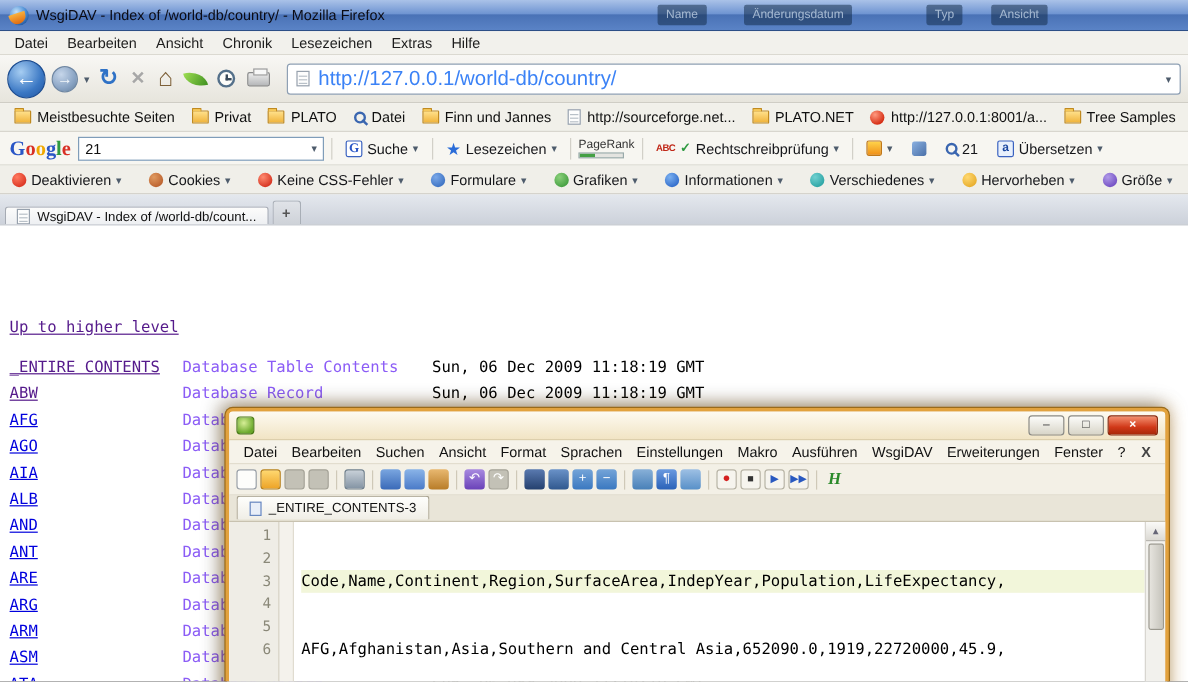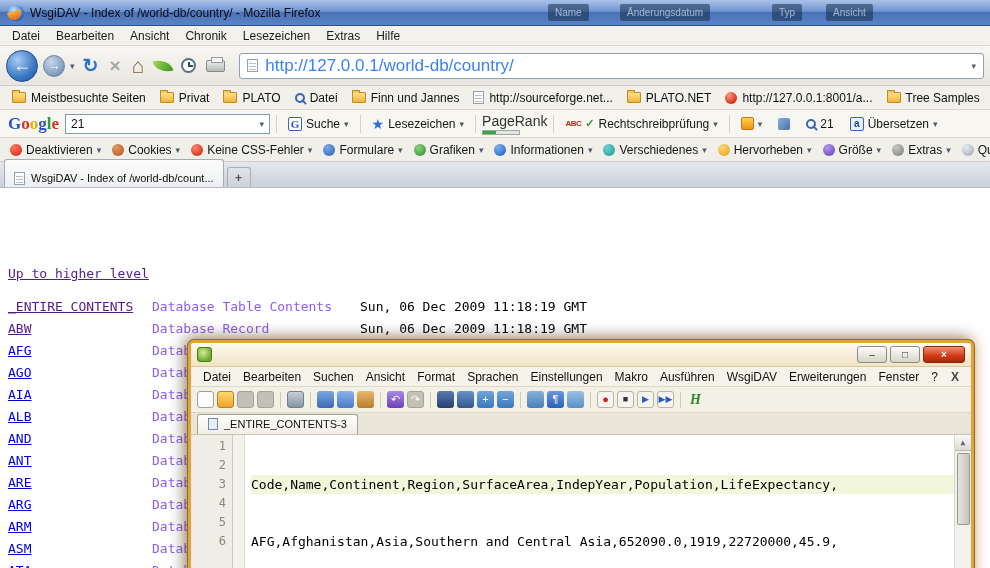--- a/index.html
+++ b/index.html
@@ -77,55 +77,55 @@
   .glogo span:nth-child(3){color:#f0a800}.glogo span:nth-child(4){color:#2a56c6}
   .glogo span:nth-child(5){color:#2f9a41}.glogo span:nth-child(6){color:#d83025}
   .gsearch{width:205px;height:20px;border:1px solid #7f9db9;background:#fff;display:flex;
     align-items:center;justify-content:space-between;padding:0 5px}
   .gbtn{display:flex;align-items:center;gap:4px;padding:2px 5px;white-space:nowrap;color:#15161a}
   .gsep{width:1px;height:18px;background:#d2d0c8}
   .ic-g{width:14px;height:14px;border:1px solid #3a62c0;border-radius:2px;background:#fff;color:#2a56c6;
     font-family:"Liberation Serif",serif;font-weight:bold;font-size:11px;display:flex;align-items:center;justify-content:center}
   .ic-star{color:#2a6cd8;font-size:14px;line-height:1}
   .pagerank{display:flex;flex-direction:column;align-items:flex-start;gap:1px}
-  .pr-label{font-size:14px;color:#333}
+  .pr-label{font-size:10px;color:#333}
   .pr-bar{width:38px;height:5px;border:1px solid #9aa;background:linear-gradient(to right,#44a044 0 35%,#e4e4e0 35%)}
   .ic-abc{font-size:8px;font-weight:bold;color:#c02818;letter-spacing:-.5px}
   .ic-check{color:#2f9a41;font-size:11px;font-weight:bold}
   .ic-highlight{width:13px;height:13px;border:1px solid #c07818;border-radius:2px;
     background:linear-gradient(#ffd34a,#f09018)}
   .ic-pen{width:12px;height:12px;border-radius:2px;background:linear-gradient(135deg,#8ab0e0,#4a70a8)}
   .ic-translate{width:14px;height:14px;border:1px solid #3a62c0;border-radius:2px;background:#e8f0fc;
     color:#1c48a0;font-size:10px;font-weight:bold;display:flex;align-items:center;justify-content:center}
 
   
   .wdbar{position:absolute;left:0;top:138px;width:990px;height:24px;background:#f0efe9;
-    border-bottom:1px solid #cfcdc5;display:flex;align-items:center;gap:1px;padding:0 5px;
+    border-bottom:1px solid #cfcdc5;display:flex;align-items:center;gap:13px;padding:0 5px;
     overflow:hidden;white-space:nowrap}
   .wd{display:flex;align-items:center;gap:4px;padding:2px 5px;color:#15161a}
   .wd-ic{width:12px;height:12px;border-radius:50%;flex:0 0 auto}
   .wd1{background:radial-gradient(circle at 35% 30%,#ff7a60,#d02010)}
   .wd2{background:radial-gradient(circle at 35% 30%,#e09a60,#b05020)}
   .wd3{background:radial-gradient(circle at 35% 30%,#ff8a70,#c81808)}
   .wd4{background:radial-gradient(circle at 35% 30%,#7aa8e8,#2a62b8)}
   .wd5{background:radial-gradient(circle at 35% 30%,#8ad07a,#2f9030)}
   .wd6{background:radial-gradient(circle at 35% 30%,#7ab0f0,#1c58c0)}
   .wd7{background:radial-gradient(circle at 35% 30%,#70d0d0,#189898)}
   .wd8{background:radial-gradient(circle at 35% 30%,#ffd870,#e0a018)}
   .wd9{background:radial-gradient(circle at 35% 30%,#b09ae8,#6038b8)}
   .wd10{background:radial-gradient(circle at 35% 30%,#c8c8c8,#787878)}
   .wd11{background:radial-gradient(circle at 35% 30%,#e8ecf0,#98a4b0)}
 
   
   .tabbar{position:absolute;left:0;top:162px;width:990px;height:26px;
     background:linear-gradient(#e4e8ee,#ccd1da);border-bottom:1px solid #b6bbc4;
     display:flex;align-items:flex-end;padding:0 4px}
-  .tab{height:28px;max-width:250px;background:linear-gradient(#fcfcfb,#edeff2);
+  .tab{height:15px;max-width:250px;background:linear-gradient(#fcfcfb,#edeff2);
     border:1px solid #a6abb4;border-bottom:none;border-radius:3px 3px 0 0;
-    display:flex;align-items:flex-start;gap:6px;padding:12px 9px;font-size:11px;white-space:nowrap;overflow:hidden}
+    display:flex;align-items:flex-end;gap:6px;padding:0 9px;font-size:11px;white-space:nowrap;overflow:hidden}
   .newtab{height:20px;width:24px;margin-left:3px;background:linear-gradient(#e0e3e8,#ced2d8);
     border:1px solid #a8aeb6;border-bottom:none;border-radius:3px 3px 0 0;
     display:flex;align-items:center;justify-content:center;color:#555;font-weight:bold}
 
   
   .content{position:absolute;left:0;top:188px;width:990px;height:380px;background:#fff;overflow:hidden}
   .page-heading{font-family:"Liberation Serif",serif;font-weight:bold;font-size:30px;color:#000;margin:10px 0 0 8px}
   .mono{font-family:"DejaVu Sans Mono","Liberation Mono",monospace;font-size:13px}
   .up-link{position:absolute;left:8px;top:78px;color:#551a8b;text-decoration:underline;white-space:nowrap}
   .dir-table{position:absolute;left:8px;top:108px;width:974px}
@@ -169,21 +169,21 @@
   .ti-replace{background:linear-gradient(#6a92c8,#30588e)}
   .ti-zoom{background:linear-gradient(#74a4d8,#3a78c0)}
   .ti-wrap{background:linear-gradient(#88b0d8,#4880b8)}
   .ti-para{background:linear-gradient(#6a9ae0,#2a62b8)}
   .ti-indent{background:linear-gradient(#9ec0e4,#5890c8)}
   .ti-l{background:#f6f4ee;border:1px solid #b8b4a6;color:#333}
   .ti-l .rec{color:#d42020}.ti-l .play{color:#2858c0;font-size:9px}.ti-l .stopg{color:#333;font-size:9px}
   .ti-h{background:transparent;color:#2a8a2a;font-family:"Liberation Serif",serif;font-style:italic;
     font-weight:bold;font-size:14px}
   .np-tabstrip{height:22px;background:#e9e5d8;border-bottom:1px solid #c8c2b0;
-    display:flex;align-items:center;padding:0 6px}
+    display:flex;align-items:flex-start;padding:0 6px}
   .np-tab{height:20px;background:linear-gradient(#fefefc,#f0eee6);border:1px solid #a8a290;border-bottom:none;
     border-radius:3px 3px 0 0;display:flex;align-items:center;gap:6px;padding:0 10px;font-size:11px;white-space:nowrap}
   .ic-doc{width:10px;height:12px;background:#e8eef8;border:1px solid #6888c0;flex:0 0 auto}
   .np-editor{display:flex;height:208px;background:#fff}
   .np-gutter{width:42px;background:#efede6;border-right:1px solid #d0cabc;color:#8a8878;
     text-align:right;padding:2px 6px 0 0;line-height:19px;font-size:12px}
   .np-marginstrip{width:12px;background:#f4f2ec;border-right:1px solid #e0dcd0}
   .np-text{flex:1;padding:2px 0 0 6px;line-height:19px;white-space:pre;overflow:hidden;color:#000;min-width:0}
   .np-line{height:19px}
   .np-line.current{background:#f2f6da}

